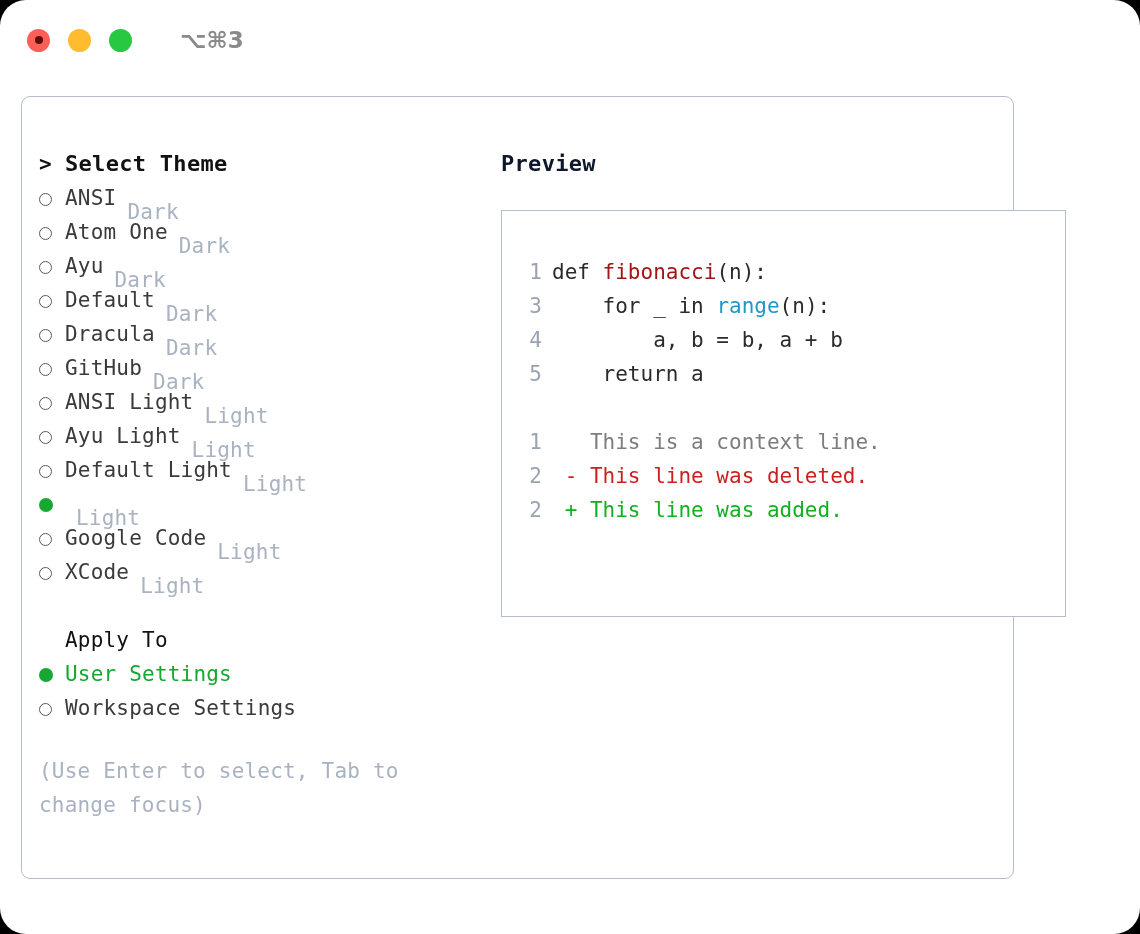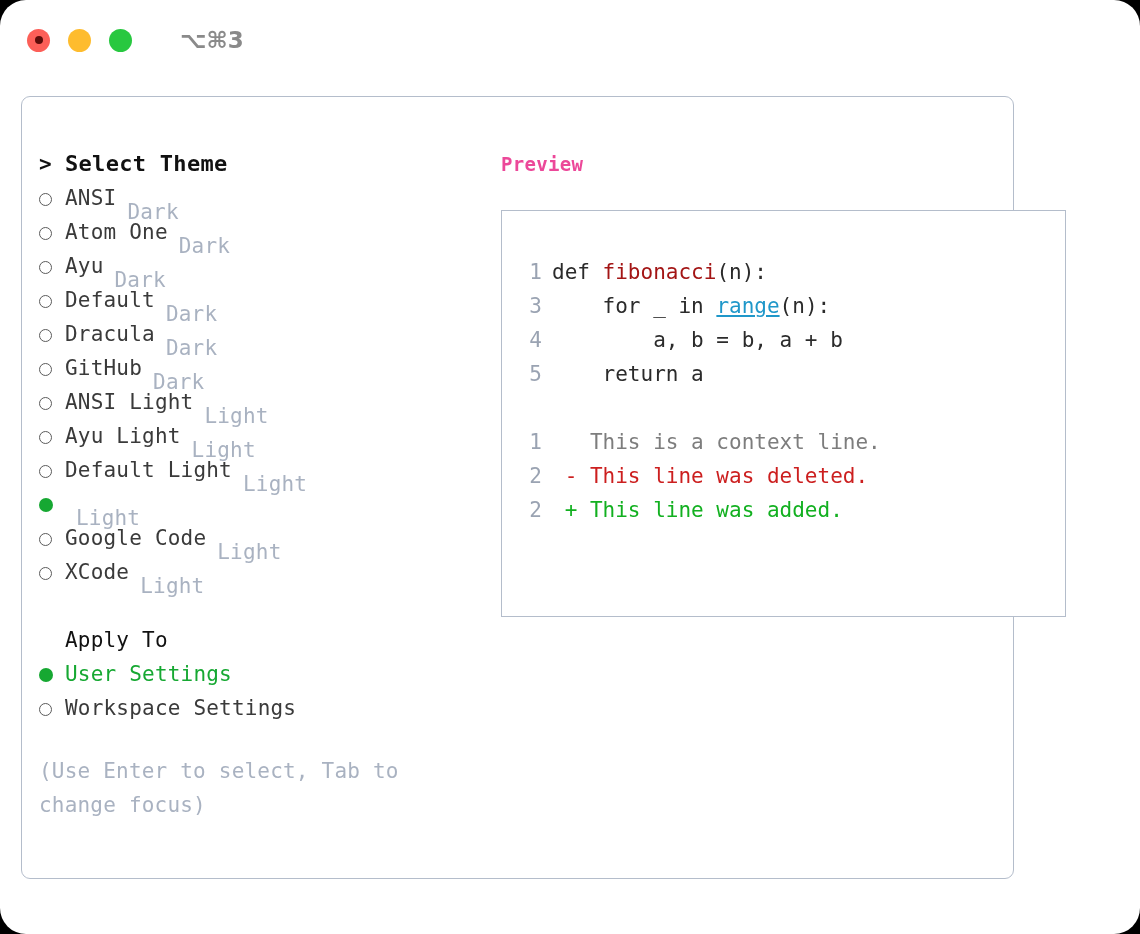--- a/index.html
+++ b/index.html
@@ -170,23 +170,23 @@
     letter-spacing: 0.2px;
   }
 
   
   .right-col {
     position: absolute;
     left: 479px;
     top: 50px;
   }
   .preview-title {
-    font-size: 19px;
+    font-size: 22px;
     font-weight: bold;
-    color: #ec4899;
+    color: #0f172a;
     letter-spacing: 0.3px;
     line-height: 34px;
   }
   .preview-box {
     margin-top: 29px;
     width: 565px;
     height: 407px;
     border: 1.5px solid #b4bdcb;
     box-sizing: border-box;
     background: #ffffff;
@@ -207,21 +207,21 @@
   .ln {
     display: inline-block;
     width: 26px;
     text-align: right;
     color: #9aa3b2;
     margin-right: 10px;
   }
   .c-plain { color: #2b2b2b; }
   .c-func  { color: #a31515; }
   .c-num   { color: #009999; }
-  .c-builtin { color: #1f97c9; text-decoration: underline; }
+  .c-builtin { color: #1f97c9; }
   .c-ctx   { color: #7d7d7d; }
   .c-del   { color: #cc1f1f; }
   .c-add   { color: #12b020; }
   .gap-line { height: 34px; }
 </style>
 </head>
 <body>
 
 <div class="app-window">
 

